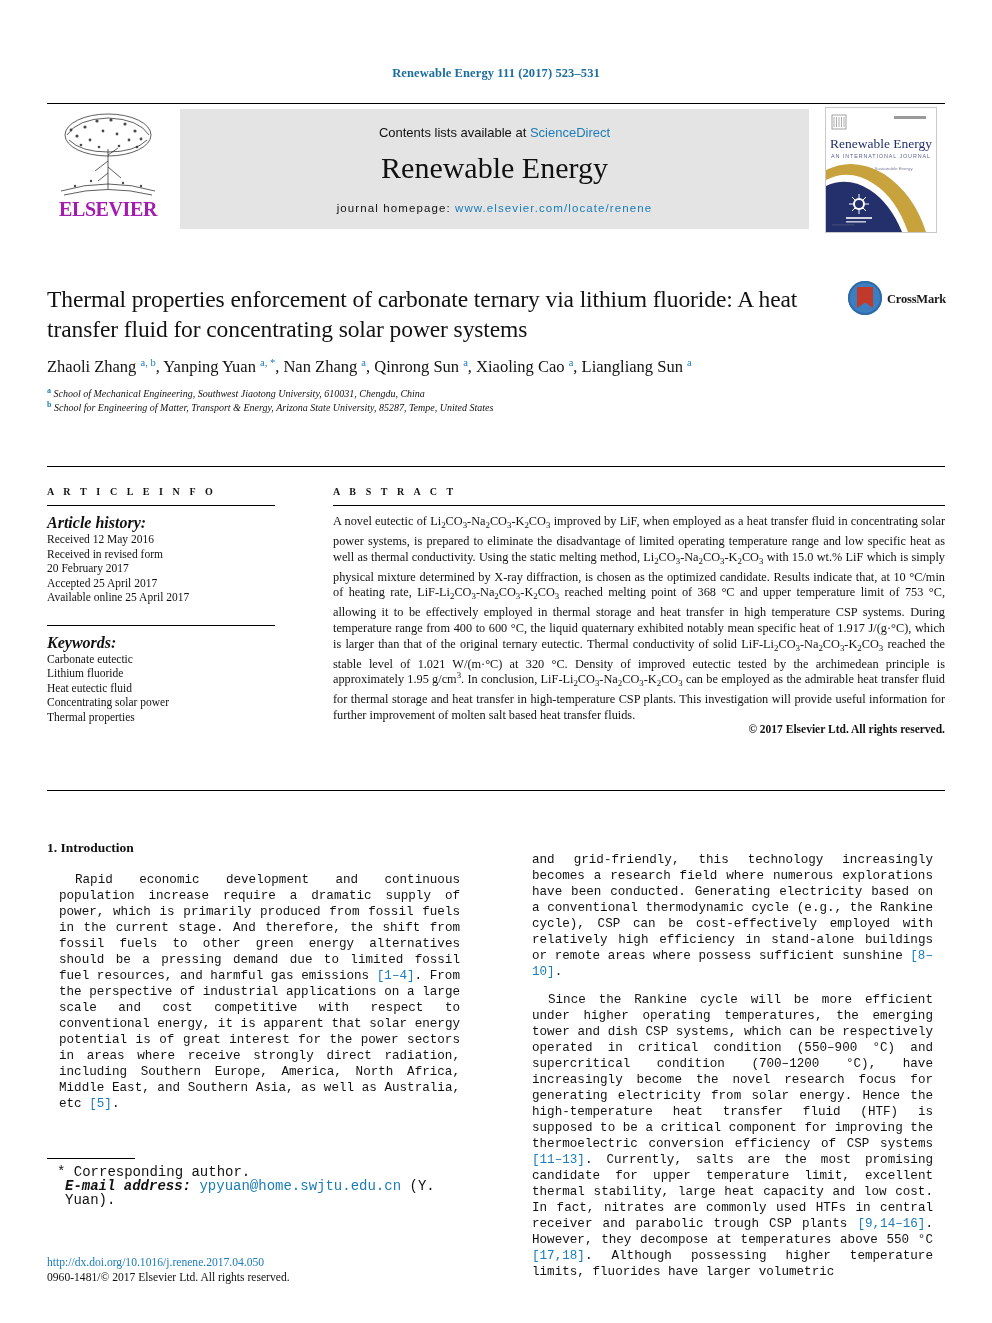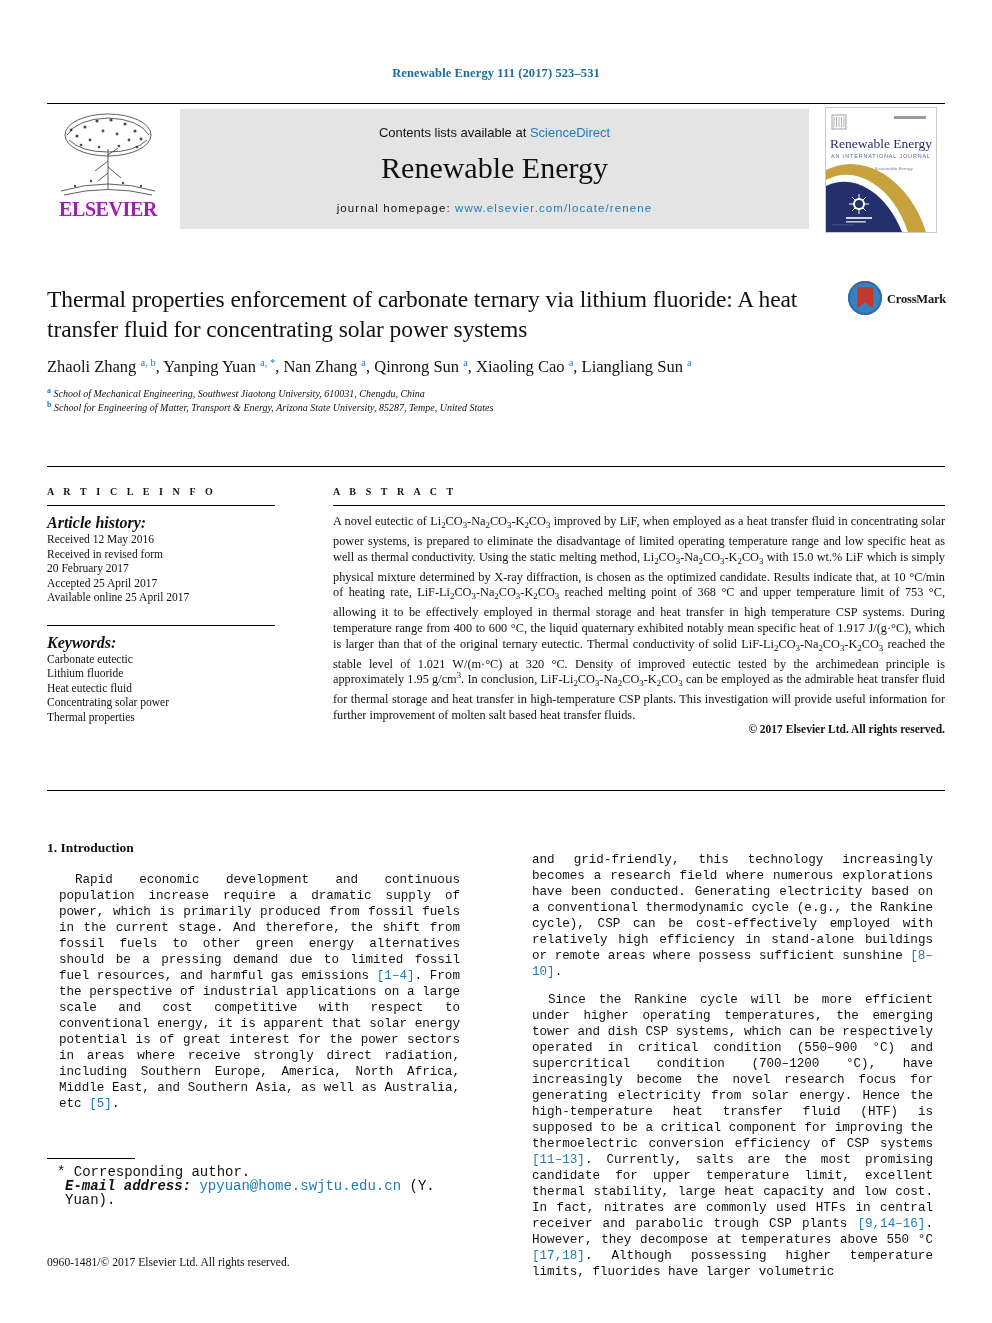--- a/index.html
+++ b/index.html
@@ -497,16 +497,17 @@
       <span>Corresponding author.</span>
     </div>
     <div class="footnote-line" style="padding-left:18px">
       <span class="ital">E-mail address:</span>
       <span class="mail">ypyuan@home.swjtu.edu.cn</span>
       <span>(Y. Yuan).</span>
     </div>
   </div>
 
   <div class="doi-block">
+    <div class="doi-link">http://dx.doi.org/10.1016/j.renene.2017.04.050</div>
     <div class="issn-line">0960-1481/© 2017 Elsevier Ltd. All rights reserved.</div>
   </div>
 
 </div>
 
 </body></html>

